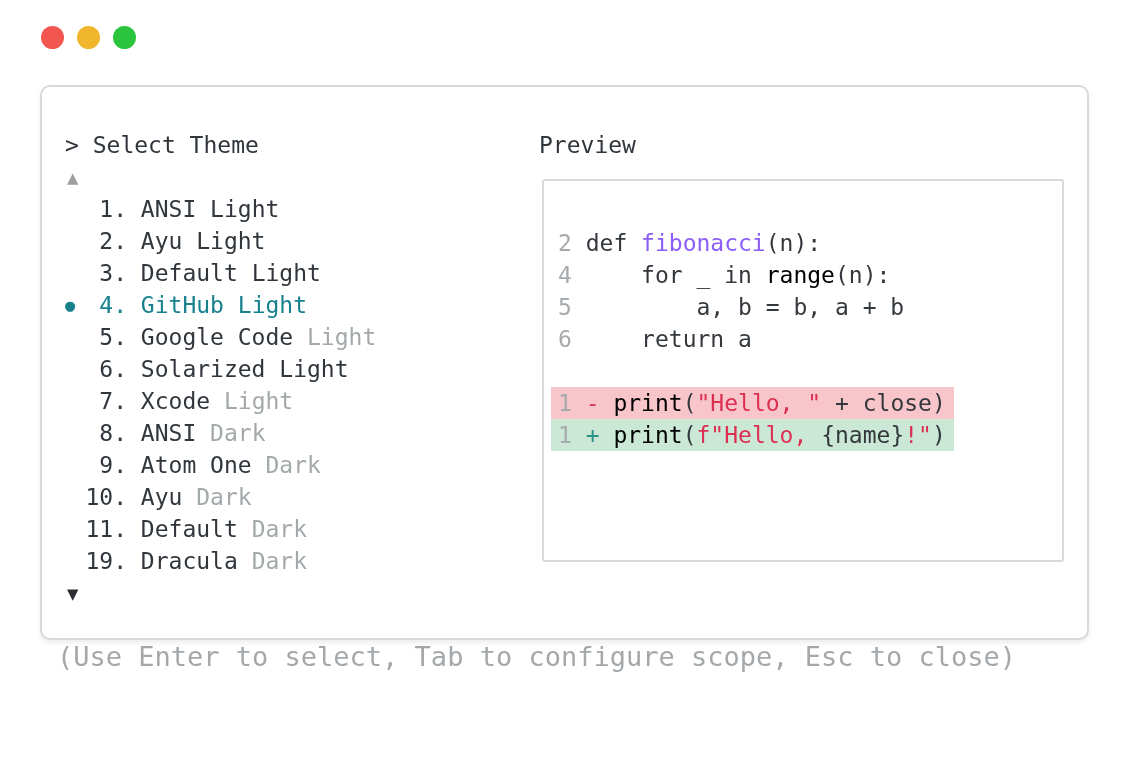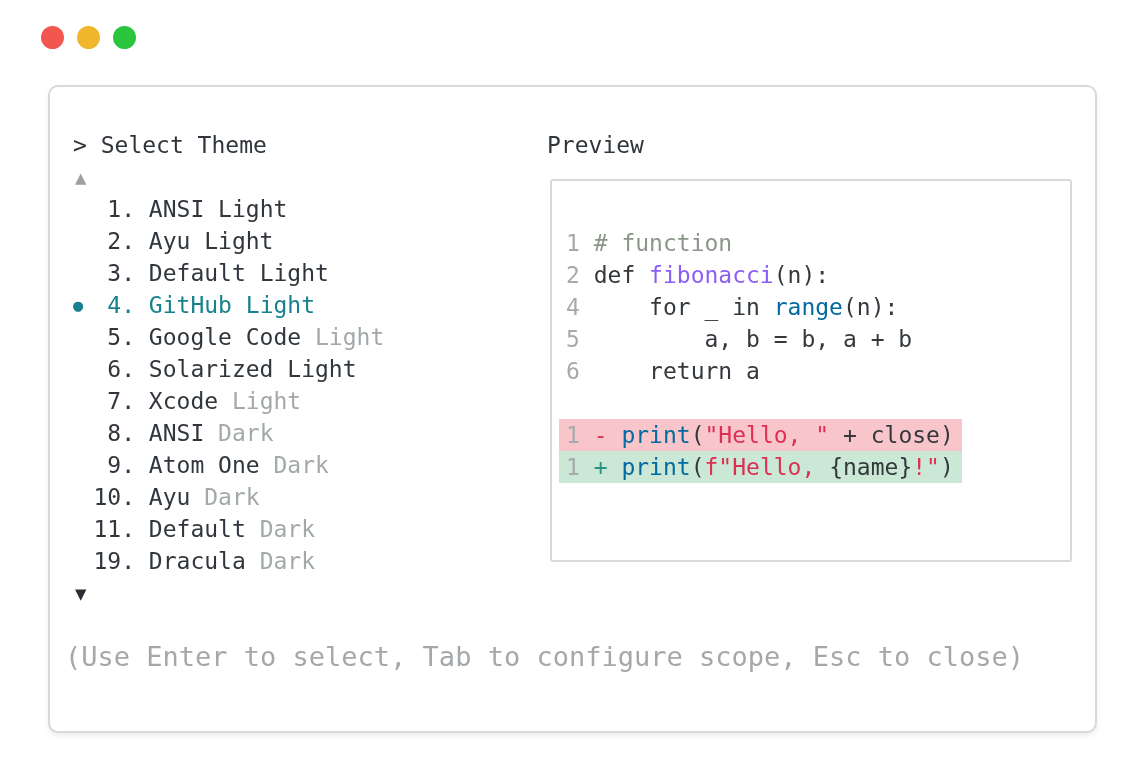--- a/index.html
+++ b/index.html
@@ -7,21 +7,21 @@
     font-family:"DejaVu Sans Mono", monospace; }
 
   
   .traffic { position:absolute; left:41px; top:26px; display:flex; gap:13px; }
   .dot { width:23px; height:23px; border-radius:50%; }
   .dot-close    { background:#f1564f; }
   .dot-minimize { background:#f0b62c; }
   .dot-maximize { background:#2bc53d; }
 
   
-  .window { position:absolute; left:48px; top:85px; width:1049px; height:648px;
+  .window { position:absolute; left:40px; top:85px; width:1049px; height:555px;
     background:#ffffff; border:2px solid #d9d9d9; border-radius:10px;
     box-shadow:0 3px 5px rgba(0,0,0,0.07); }
 
   .prompt-line { position:absolute; left:23px; top:42px; font-size:23px;
     line-height:32px; color:#30363b; white-space:pre; }
 
   .arrow { position:absolute; left:25px; font-size:19px; line-height:32px; }
   .arrow-up   { top:74px;  color:#a0a0a0; }
   .arrow-down { top:490px; color:#2b2f33; }
 
@@ -45,21 +45,21 @@
   .code-line { line-height:32px; min-height:32px; white-space:pre; color:#33383d;
     width:fit-content; padding:0 8px 0 7px; margin-left:-7px; }
   .code-line .lineno { color:#a6aaad; }
   .code-line.removed { background:#f8c6ca; }
   .code-line.added   { background:#cae8d5; }
 
   .tok-fg      { color:#33383d; }
   .tok-comment { color:#8c9589; }
   .tok-func    { color:#8b5cf6;text-align:right; }
   .tok-number  { color:#16808c; }
-  .tok-builtin { color:#0369a1; }
+  .tok-builtin { color:#000000; }
   .tok-string  { color:#dc2f52; }
   .tok-minus   { color:#d43a55; }
   .tok-plus    { color:#2a9286; }
 </style>
 </head>
 <body>
 
 <div class="traffic">
   <div class="dot dot-close"></div>
   <div class="dot dot-minimize"></div>
@@ -88,21 +88,20 @@
     </div>
 
   <div class="arrow arrow-down">▼</div>
 
   <div class="hint">(Use Enter to select, Tab to configure scope, Esc to close)</div>
 
   <div class="preview-label">Preview</div>
 
   <div class="preview-box">
     <div class="code">
-        <div class="code-line"><span class="lineno">1 </span><span class="tok tok-comment"># function</span></div>
         <div class="code-line"><span class="lineno">2 </span><span class="tok tok-fg">def </span><span class="tok tok-func">fibonacci</span><span class="tok tok-fg">(n):</span></div>
         <div class="code-line"><span class="lineno">4 </span><span class="tok tok-fg">    for _ in </span><span class="tok tok-builtin">range</span><span class="tok tok-fg">(n):</span></div>
         <div class="code-line"><span class="lineno">5 </span><span class="tok tok-fg">        a, b = b, a + b</span></div>
         <div class="code-line"><span class="lineno">6 </span><span class="tok tok-fg">    return a</span></div>
         <div class="code-line">&nbsp;</div>
         <div class="code-line removed"><span class="lineno">1 </span><span class="tok tok-minus">- </span><span class="tok tok-builtin">print</span><span class="tok tok-fg">(</span><span class="tok tok-string">"Hello, "</span><span class="tok tok-fg"> + close)</span></div>
         <div class="code-line added"><span class="lineno">1 </span><span class="tok tok-plus">+ </span><span class="tok tok-builtin">print</span><span class="tok tok-fg">(</span><span class="tok tok-string">f"Hello, </span><span class="tok tok-fg">{name}</span><span class="tok tok-string">!"</span><span class="tok tok-fg">)</span></div>
       </div>
   </div>
 

